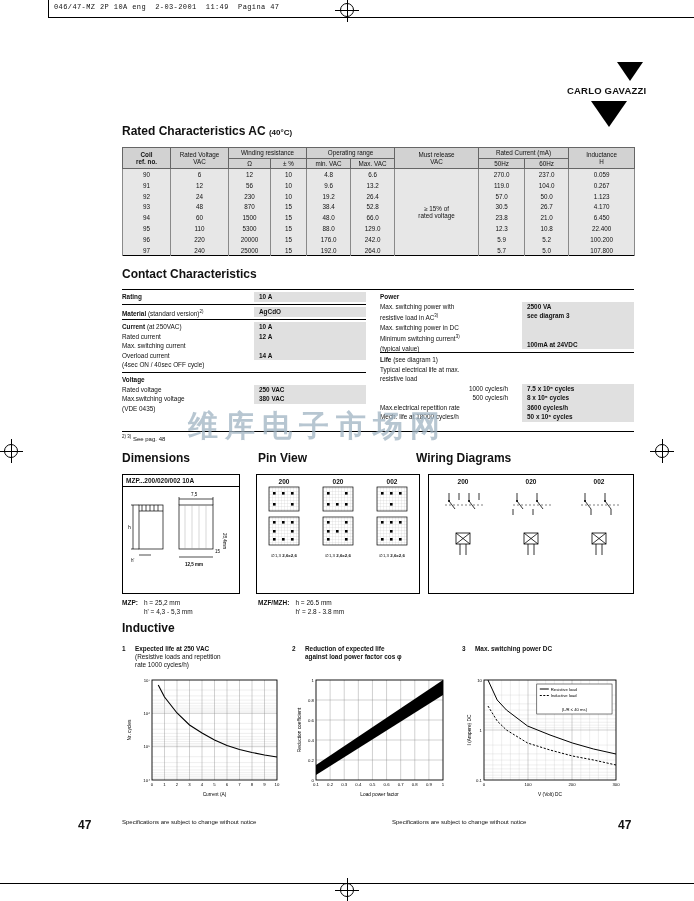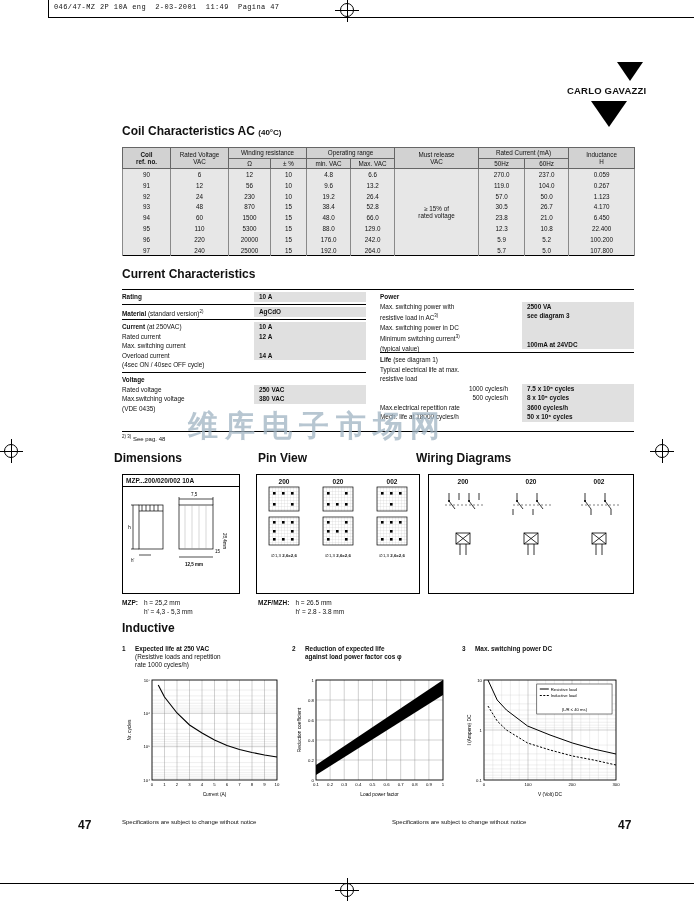--- a/index.html
+++ b/index.html
@@ -74,21 +74,21 @@
   <div class="print-header">046/47-MZ 2P 10A eng  2-03-2001  11:49  Pagina 47</div>
 
 
   <div class="logo">
     <div class="tri tri-top"></div>
     <div class="brand">CARLO GAVAZZI</div>
     <div class="tri tri-big"></div>
   </div>
 
   <div class="h1" style="left:122px;top:124px">
-    <span>Coil Characteristics AC</span>
+    <span>Rated Characteristics AC</span>
     <span class="small">(40°C)</span>
   </div>
 
   <table id="coil-table">
     <colgroup>
       <col style="width:48px">
         <col style="width:58px">
         <col style="width:42px">
         <col style="width:36px">
       <col style="width:44px">
@@ -203,21 +203,21 @@
           <td>15</td>
           <td>192.0</td>
           <td>264.0</td>
           <td>5.7</td>
           <td>5.0</td>
           <td>107.800</td>
         </tr>
       </tbody>
   </table>
 
-  <div class="h1" style="left:122px;top:267px">Current Characteristics</div>
+  <div class="h1" style="left:122px;top:267px">Contact Characteristics</div>
 
   <div class="cc">
     <div class="cc-half l">
       <div class="cc-sec" style="height:12px">
         <div class="cc-lines">
             <div><span class="b">Rating</span></div>
           </div>
         <div class="cc-val" style="top:2px;height:10px">
             <div>10 A</div>
           </div>
@@ -304,21 +304,21 @@
     </div>
   </div>
 
   <div class="footnote">
     <sup class="tiny">2) 3)</sup>
     <span>See pag. 48</span>
   </div>
 
   <div class="watermark">维库电子市场网</div>
 
-  <div class="h1" style="left:114px;top:451px">Dimensions</div>
+  <div class="h1" style="left:122px;top:451px">Dimensions</div>
   <div class="h1" style="left:258px;top:451px">Pin View</div>
   <div class="h1" style="left:416px;top:451px">Wiring Diagrams</div>
 
   <div class="box" style="left:122px;width:118px">
     <div class="box-hdr">MZP...200/020/002  10A</div>
     <svg width="116" height="96" viewBox="0 0 116 96">
       <g stroke="#000" stroke-width="0.7" fill="none">
         <rect x="16" y="18" width="24" height="44"></rect>
         <line x1="16" y1="24" x2="40" y2="24"></line>
         <line x1="19" y1="18" x2="19" y2="24"></line>

